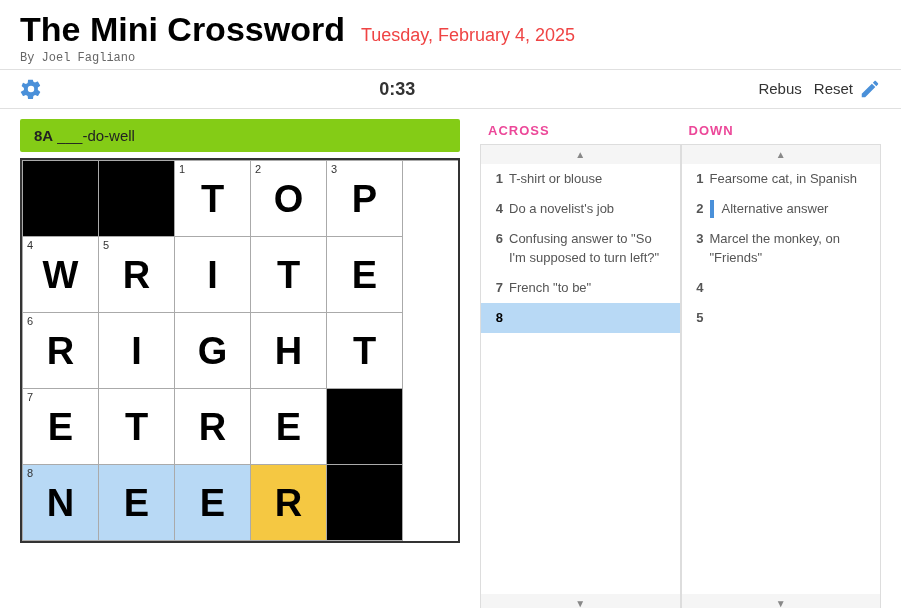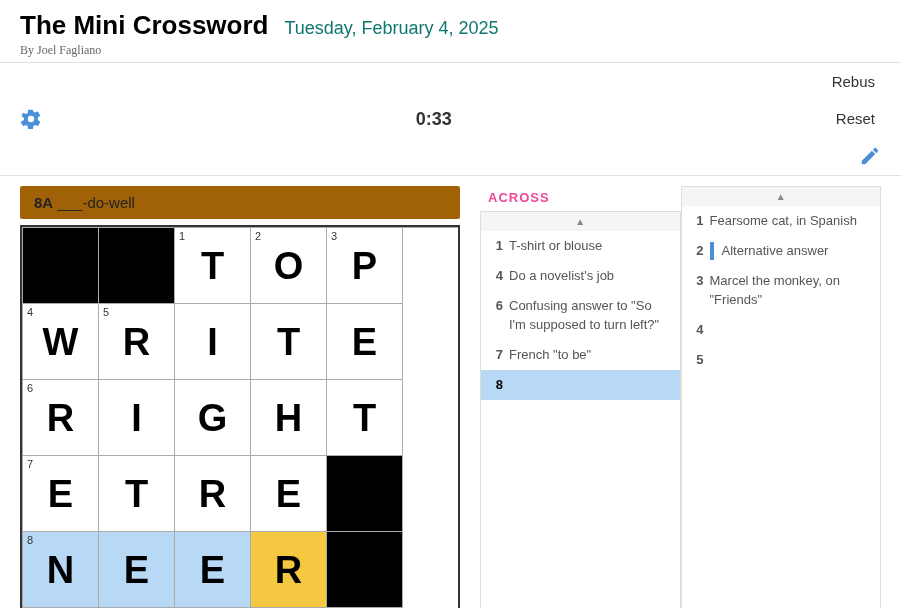--- a/index.html
+++ b/index.html
@@ -16,34 +16,34 @@
     .header {
       padding: 10px 20px 4px 20px;
       border-bottom: 1px solid #e0e0e0;
     }
     .header-title-row {
       display: flex;
       align-items: baseline;
       gap: 16px;
     }
     .title-main {
-      font-size: 26px;
+      font-size: 34px;
       font-weight: 900;
       font-family: 'Arial Black', Arial, sans-serif;
       color: #000;
     }
     .title-date {
       font-size: 18px;
       font-family: Arial, sans-serif;
-      color: #0f766e;
+      color: #ef4444;
       font-weight: normal;
     }
     .byline {
       font-size: 12px;
-      font-family: Liberation Serif, serif;
+      font-family: Liberation Mono, monospace;
       color: #666;
       margin-top: 2px;
     }
 
     
     .toolbar {
       display: flex;
       align-items: center;
       justify-content: space-between;
       padding: 8px 20px;
@@ -54,23 +54,21 @@
       align-items: center;
     }
     .toolbar-center {
       font-size: 18px;
       font-family: Arial, sans-serif;
       color: #333;
       font-weight: bold;
     }
     .toolbar-right {
       display: flex;
-      align-items: flex-end;
-      gap: 16px;
-      flex-direction: column;
+      align-items: flex-start;
     }
     .toolbar-btn {
       background: none;
       border: none;
       cursor: pointer;
       font-size: 15px;
       font-family: Arial, sans-serif;
       color: #333;
       padding: 2px 6px;
     }
@@ -96,21 +94,21 @@
     
     .puzzle-area {
       display: flex;
       flex-direction: column;
       width: 440px;
       flex-shrink: 0;
     }
 
     
     .clue-banner {
-      background: #a16207;
+      background: #84cc16;
       padding: 8px 14px;
       font-size: 15px;
       font-family: Arial, sans-serif;
       color: #222;
       margin-bottom: 6px;
       border-radius: 2px;
     }
     .clue-banner-num {
       font-weight: bold;
     }
@@ -383,20 +381,21 @@
               <li class="clue-item active">
                 <span class="clue-num">8</span>
               </li>
             </ul>
         </div>
         <div class="scroll-arrow down">▼</div>
       </div>
     </div>
 
     <div class="clue-panel">
+      <div class="clue-panel-header">DOWN</div>
       <div style="display:flex;flex-direction:column;height:calc(100% - 30px);">
         <div class="scroll-arrow up">▲</div>
         <div class="scroll-track">
           <ul class="clue-list" id="down-list">
               <li class="clue-item">
                 <span class="clue-num">1</span>
                 <span class="clue-text">Fearsome cat, in Spanish</span>
               </li>
               <li class="clue-item">
                 <span class="clue-num">2</span>

